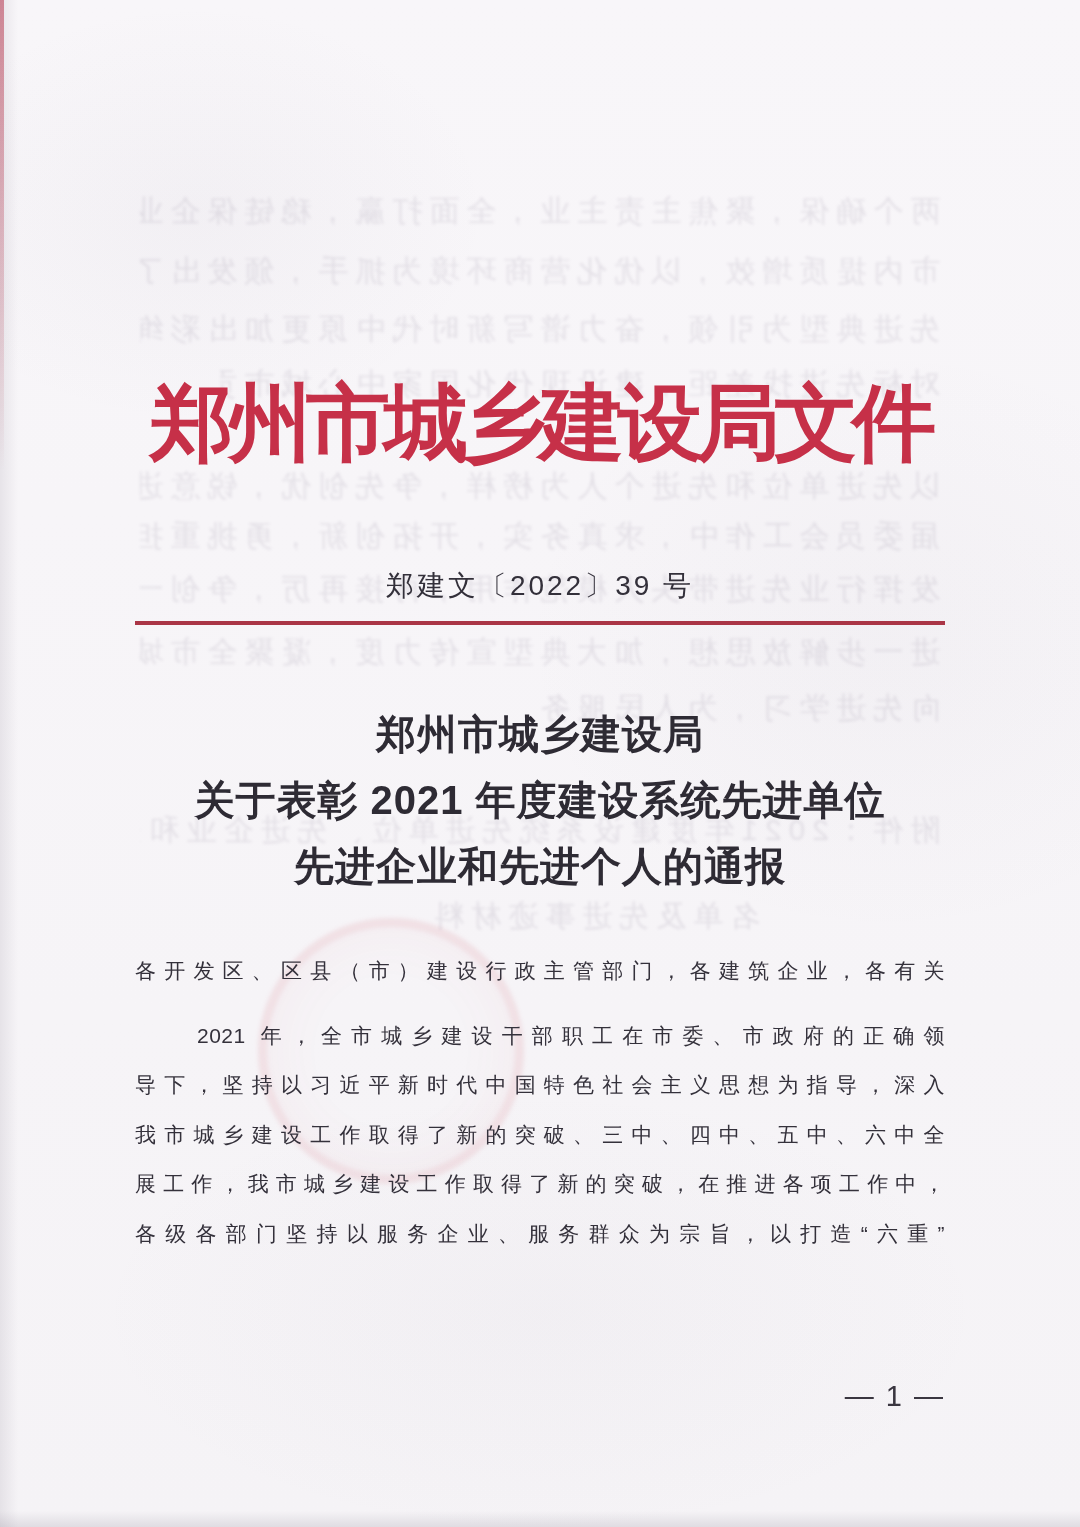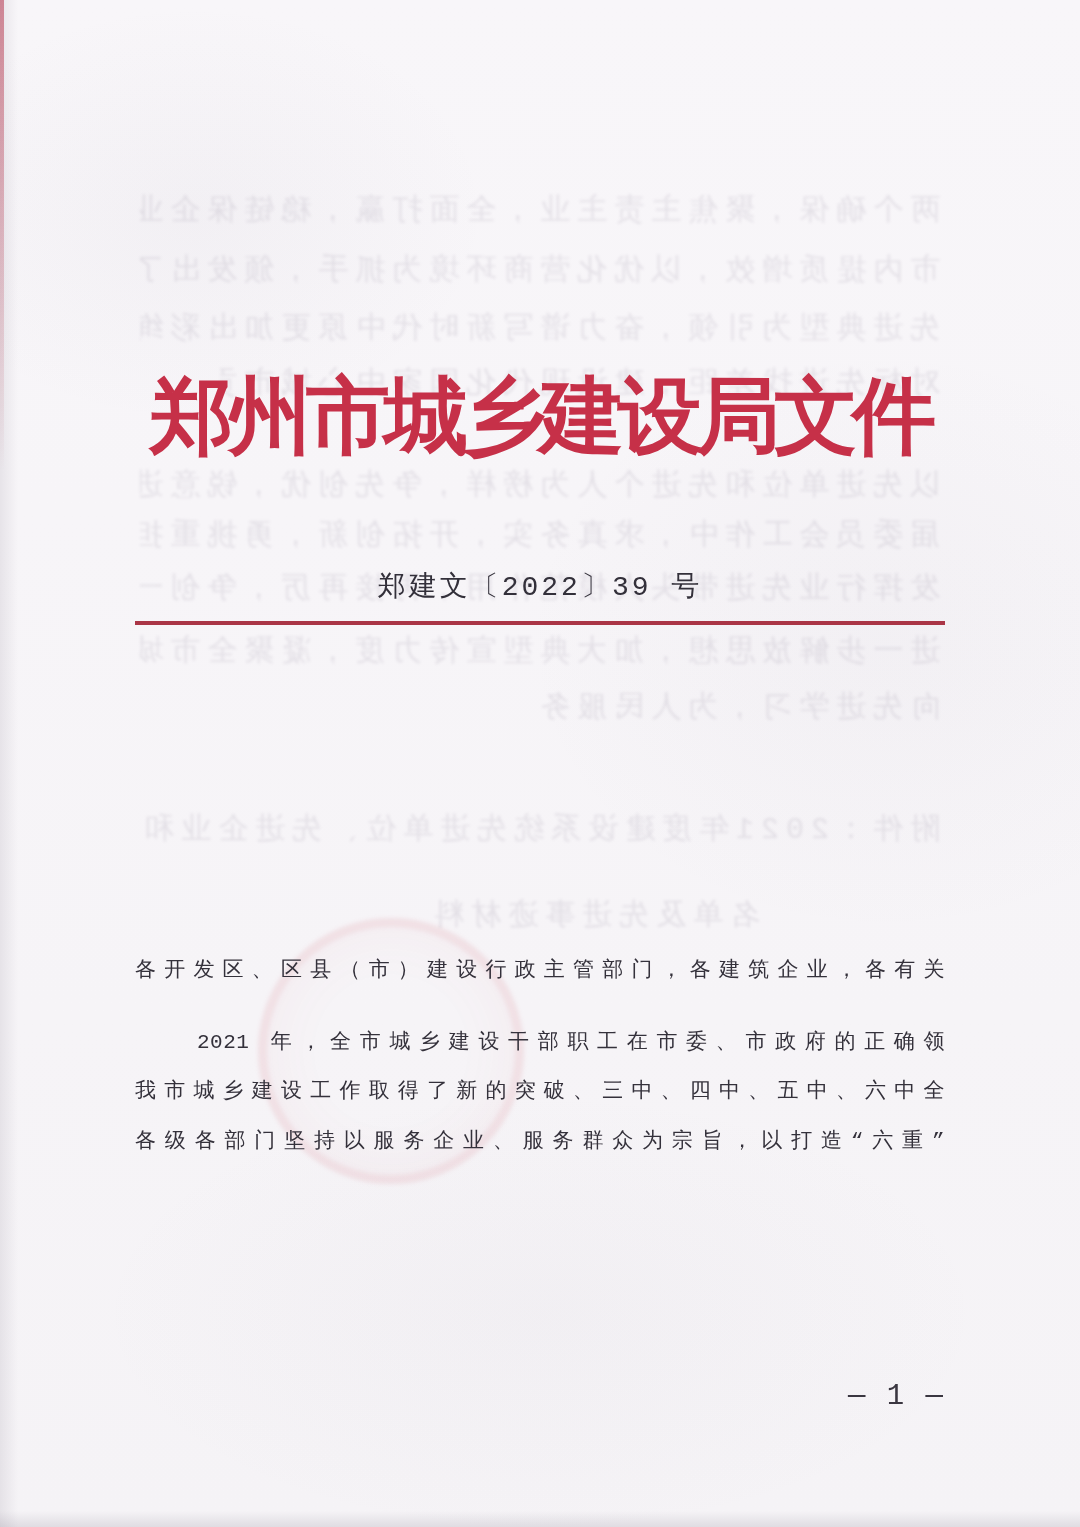--- a/index.html
+++ b/index.html
@@ -3,21 +3,21 @@
 <meta charset="utf-8">
 <style>
   html,body { margin:0; padding:0; background:#eceaee; }
   .page {
     position:relative; width:1080px; height:1527px; overflow:hidden;
     background:
       radial-gradient(ellipse 420px 300px at 18% 14%, rgba(138,128,150,0.05), rgba(138,128,150,0) 70%),
       radial-gradient(ellipse 520px 420px at 82% 42%, rgba(138,128,150,0.045), rgba(138,128,150,0) 70%),
       radial-gradient(ellipse 640px 320px at 50% 86%, rgba(138,128,150,0.04), rgba(138,128,150,0) 70%),
       linear-gradient(#f8f6f9, #f5f3f6);
-    font-family:Liberation Mono, monospace;
+    font-family:Liberation Sans, sans-serif;
     color:#36333d;
   }
   
   .edge-left  { position:absolute; left:0; top:0; width:18px; height:100%;
                 background:linear-gradient(to right, rgba(112,102,122,0.12), rgba(112,102,122,0)); pointer-events:none; }
   .edge-red   { position:absolute; left:0; top:0; width:4px; height:470px;
                 background:linear-gradient(to bottom, rgba(196,64,86,0.60), rgba(196,64,86,0.18) 72%, rgba(196,64,86,0));
                 filter:blur(0.6px); }
   .edge-bottom{ position:absolute; left:0; bottom:0; width:100%; height:16px;
                 background:linear-gradient(to top, rgba(112,102,122,0.16), rgba(112,102,122,0)); }
@@ -66,21 +66,21 @@
     text-align:center; font-weight:bold; color:#2e2b34;
   }
   .t-line { font-size:40px; line-height:66px; letter-spacing:1px; }
   .body-text {
     position:absolute; top:946px; left:135px; width:810px;
     font-size:21px; color:#34313b;
   }
   .line { line-height:49.5px; height:49.5px; letter-spacing:0.5px; }
   .fill { text-align:justify; text-align-last:justify; }
   .indent { padding-left:62px; }
-  .gap { margin-top:22px; }
+  .gap { margin-top:15px; }
   .pageno {
     position:absolute; top:1380px; left:0; width:945px;
     text-align:right; font-size:29px; letter-spacing:2px; color:#3a3640;
   }
 </style>
 </head>
 <body>
 
 <div class="page">
 
@@ -104,24 +104,31 @@
   <div class="edge-bottom"></div>
 
   <div class="content">
 
     <div class="banner">郑州市城乡建设局文件</div>
 
     <div class="docnum">郑建文〔2022〕39 号</div>
 
     <div class="red-rule"></div>
 
+    <div class="doc-title">
+      <div class="t-line">郑州市城乡建设局</div>
+      <div class="t-line">关于表彰 2021 年度建设系统先进单位</div>
+      <div class="t-line">先进企业和先进个人的通报</div>
+    </div>
 
     <div class="body-text">
       <div class="line fill">各开发区、区县（市）建设行政主管部门，各建筑企业，各有关</div>
       <div class="line fill indent gap">2021 年，全市城乡建设干部职工在市委、市政府的正确领</div>
+      <div class="line fill">导下，坚持以习近平新时代中国特色社会主义思想为指导，深入</div>
       <div class="line fill">我市城乡建设工作取得了新的突破、三中、四中、五中、六中全</div>
+      <div class="line fill">展工作，我市城乡建设工作取得了新的突破，在推进各项工作中，</div>
       <div class="line fill">各级各部门坚持以服务企业、服务群众为宗旨，以打造“六重”</div>
     </div>
 
     <div class="pageno">— 1 —</div>
 
   </div>
 </div>
 
 </body></html>

